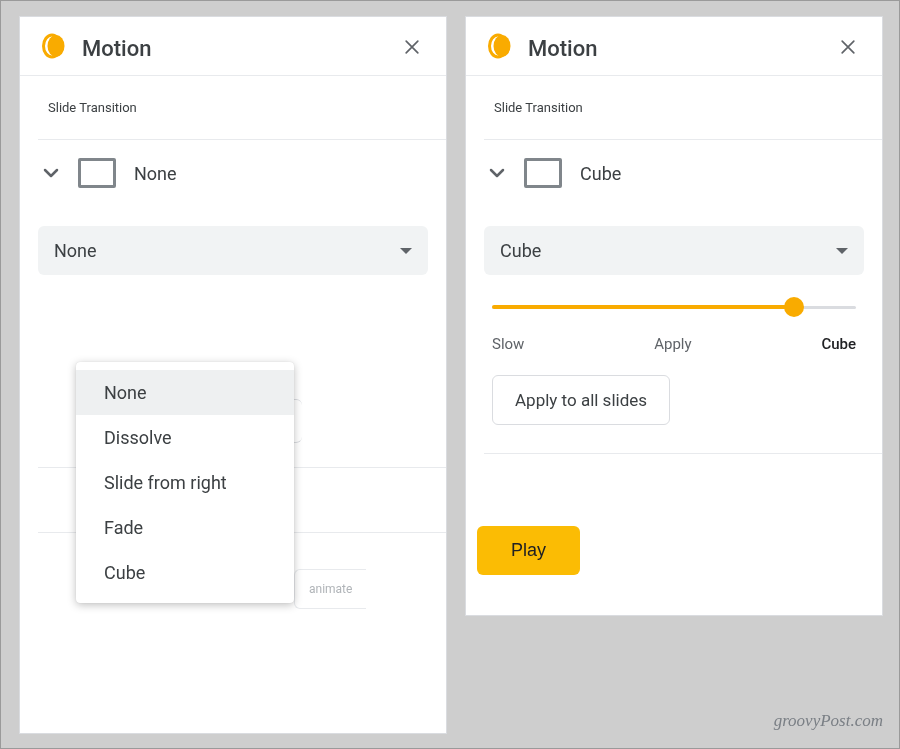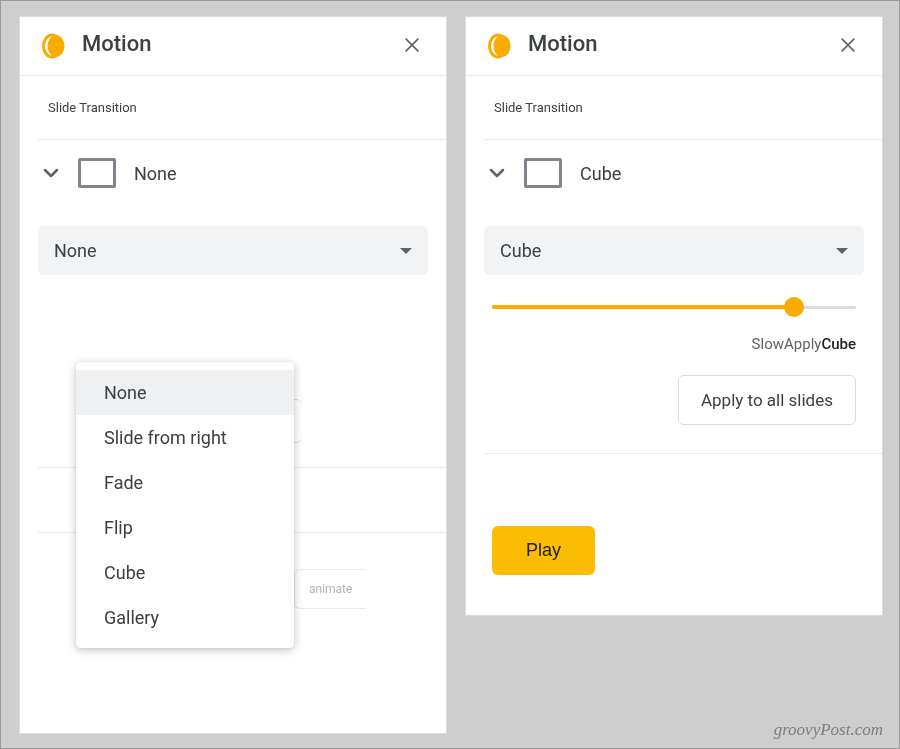--- a/index.html
+++ b/index.html
@@ -21,21 +21,21 @@
   .panel {
     position: absolute;
     background: #fff;
     border: 1px solid #dadce0;
   }
   .panel-left { left: 18px; top: 15px; width: 428px; height: 718px; }
   .panel-right { left: 464px; top: 15px; width: 418px; height: 600px; }
 
   .panel-header {
     display: flex;
-    align-items: flex-start;
+    align-items: flex-end;
     padding: 14px 20px 14px 18px;
   }
   .motion-icon svg { display: block; }
   .panel-title {
     font-size: 22px;
     font-weight: 500;
     margin-left: 14px;
     flex: 1;
     color: #3c4043;
   }
@@ -193,60 +193,60 @@
   .thumb {
     position: absolute;
     left: 83%;
     transform: translateX(-50%);
     width: 20px; height: 20px;
     border-radius: 50%;
     background: #f9ab00;
   }
   .slider-labels {
     display: flex;
-    justify-content: flex-end;
+    justify-content: space-between;
     font-size: 15px;
     color: #5f6368;
     padding: 18px 26px 0 26px;
   }
   .slider-labels .fast { color: #202124; font-weight: 500; }
 
-  .apply-btn-wrap { padding: 22px 26px 0 26px; text-align: right; }
+  .apply-btn-wrap { padding: 22px 26px 0 26px; }
   .apply-btn {
     border: 1px solid #dadce0;
     border-radius: 6px;
     background: #fff;
     font-size: 17px;
     color: #3c4043;
     padding: 14px 22px;
     cursor: pointer;
     display: inline-block;
   }
 
-  .play-wrap { padding: 0 26px; margin-top: 50px; }
+  .play-wrap { padding: 0 11px; margin-top: 50px; }
   .play-wrap-top-divider {
     height: 1px; background: #e8eaed;
     margin: 28px 0 0 18px;
   }
   .play-btn {
     background: #fbbc04;
     color: #202124;
     font-size: 18px;
     font-weight: 500;
     border: none;
     border-radius: 6px;
     padding: 14px 34px;
     cursor: pointer;
     margin-top: 22px;
   }
 
   .watermark {
     position: absolute;
     right: 16px;
-    bottom: 8px;
+    bottom: 17px;
     font-family: Georgia, 'Times New Roman', serif;
     font-style: italic;
     font-size: 17px;
     color: #7a7f85;
   }
 </style>
 </head>
 <body>
 
 <div class="canvas">
@@ -289,25 +289,24 @@
 
     <div class="btn-stub"></div>
 
     <div class="peek-block"></div>
     <div class="peek-block2">
       <span class="animate-stub">animate</span>
     </div>
 
     <div class="menu">
       <div class="menu-item selected">None</div>
+      <div class="menu-item">Dissolve</div>
       <div class="menu-item">Slide from right</div>
       <div class="menu-item">Fade</div>
-      <div class="menu-item">Flip</div>
       <div class="menu-item">Cube</div>
-      <div class="menu-item">Gallery</div>
     </div>
   </div>
 
   <div class="panel panel-right">
     <div class="panel-header">
       <span class="motion-icon">
         <svg width="30" height="30" viewBox="0 0 30 30">
           <ellipse cx="14" cy="15" rx="8.5" ry="11" fill="none" stroke="#f9ab00" stroke-width="3"></ellipse>
           <ellipse cx="18" cy="15" rx="8.5" ry="11" fill="#f9ab00"></ellipse>
         </svg>

